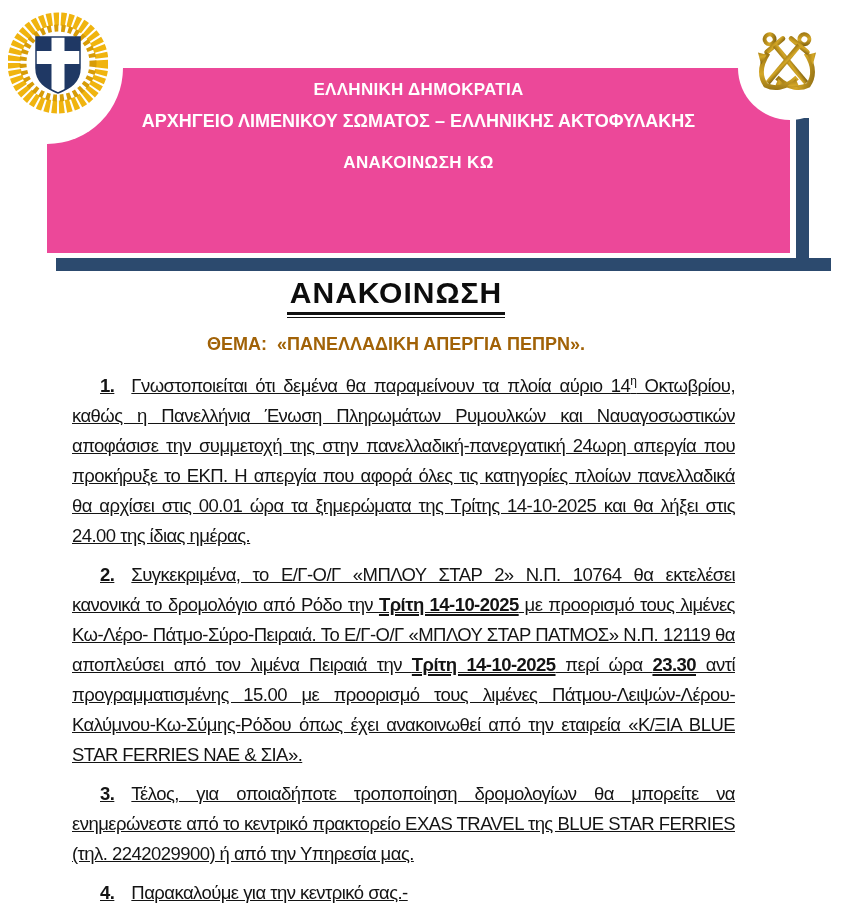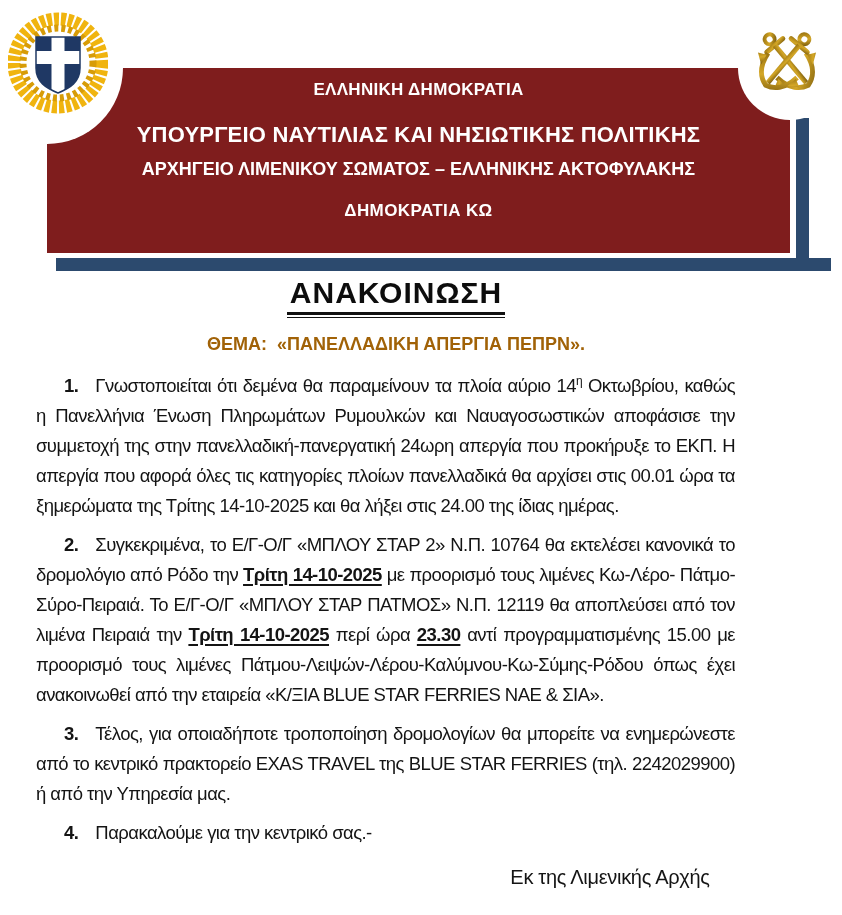--- a/index.html
+++ b/index.html
@@ -3,64 +3,63 @@
 <meta charset="utf-8">
 <style>
   html,body{margin:0;padding:0;background:#ffffff;}
   .page{
     position:relative;width:842px;height:915px;background:#ffffff;overflow:hidden;
     font-family:"Liberation Sans","DejaVu Sans",sans-serif;color:#141414;
   }
   
   .back-right{position:absolute;left:796px;top:118px;width:13px;height:153px;background:#2c4a6e;}
   .back-bottom{position:absolute;left:56px;top:258px;width:775px;height:13px;background:#2c4a6e;}
-  .header-box{position:absolute;left:47px;top:68px;width:743px;height:185px;background:#7f1d1d;}
+  .header-box{position:absolute;left:47px;top:68px;width:743px;height:185px;background:#ec4899;}
   .notch{position:absolute;background:#ffffff;border-radius:50%;}
   .notch-left{width:152px;height:152px;left:-76px;top:-76px;}
   .notch-right{width:104px;height:104px;right:-52px;top:-52px;}
   .header-lines{position:absolute;left:0;top:0;width:100%;height:100%;
     display:flex;flex-direction:column;align-items:center;text-align:center;
     color:#ffffff;font-weight:bold;}
   .hl1{margin-top:12px;font-size:17px;letter-spacing:.3px;}
   .hl2{margin-top:22px;font-size:22px;letter-spacing:.2px;}
   .hl3{margin-top:11px;font-size:18px;}
   .hl4{margin-top:21px;font-size:17px;letter-spacing:.4px;}
   .emblem-left{position:absolute;left:8px;top:10px;width:100px;height:107px;}
   .emblem-right{position:absolute;left:738px;top:16px;width:98px;height:88px;}
   
   .content{position:absolute;left:0;top:274px;width:792px;}
   .doc-title{text-align:center;margin:2px 0 0;font-size:30px;font-weight:bold;color:#0d0d0d;letter-spacing:1px;}
   .title-underline{display:inline-block;position:relative;border-bottom:3px solid #111;padding:0 3px 2px;}
   .title-underline::after{content:"";position:absolute;left:0;right:0;bottom:-6px;height:1px;background:#111;}
   .subject{text-align:center;margin-top:19px;font-size:18px;font-weight:bold;color:#a16207;}
   .subject .subject-label{margin-right:10px;}
-  .body-text{margin:16px 57px 0 36px;font-size:18.5px;line-height:30px;
-    text-align:justify;letter-spacing:-0.55px;}
+  .body-text{margin:16px 57px 0 72px;font-size:18.5px;line-height:30px;
+    text-align:justify;letter-spacing:-0.55px;text-decoration:underline;}
   .body-text p{margin:0 0 9px;text-indent:28px;}
   .num{font-weight:bold;padding-right:17px;}
   sup{font-size:12px;line-height:0;}
   .bu{font-weight:bold;text-decoration:underline;text-decoration-thickness:2px;text-underline-offset:3px;}
   .closing{margin:18px 0 0 490px;width:240px;text-align:center;font-size:20px;letter-spacing:-0.3px;}
 </style>
 </head>
 <body>
 
 <div class="page">
 
   <div class="back-right"></div>
   <div class="back-bottom"></div>
 
   <div class="header-box">
     <div class="notch notch-left"></div>
     <div class="notch notch-right"></div>
     <div class="header-lines">
       <div class="hl1">ΕΛΛΗΝΙΚΗ ΔΗΜΟΚΡΑΤΙΑ</div>
-      <div class="hl2">ΥΠΟΥΡΓΕΙΟ ΝΑΥΤΙΛΙΑΣ ΚΑΙ ΝΗΣΙΩΤΙΚΗΣ ΠΟΛΙΤΙΚΗΣ</div>
       <div class="hl3">ΑΡΧΗΓΕΙΟ ΛΙΜΕΝΙΚΟΥ ΣΩΜΑΤΟΣ – ΕΛΛΗΝΙΚΗΣ ΑΚΤΟΦΥΛΑΚΗΣ</div>
-      <div class="hl4">ΔΗΜΟΚΡΑΤΙΑ ΚΩ</div>
+      <div class="hl4">ΑΝΑΚΟΙΝΩΣΗ ΚΩ</div>
     </div>
   </div>
 
   <div class="emblem-left">
     <svg width="100" height="107" viewBox="0 0 100 107" aria-hidden="true">
       <circle cx="50" cy="53" r="44" fill="none" stroke="#f0b40f" stroke-width="13" stroke-dasharray="5 2"></circle>
       <circle cx="50" cy="53" r="35" fill="none" stroke="#d79c07" stroke-width="7" stroke-dasharray="4 3"></circle>
       <clipPath id="shieldClip">
           <path d="M28,27 h44 v31 c0,14 -10,20 -22,25 c-12,-5 -22,-11 -22,-25 z"></path>
         </clipPath>

